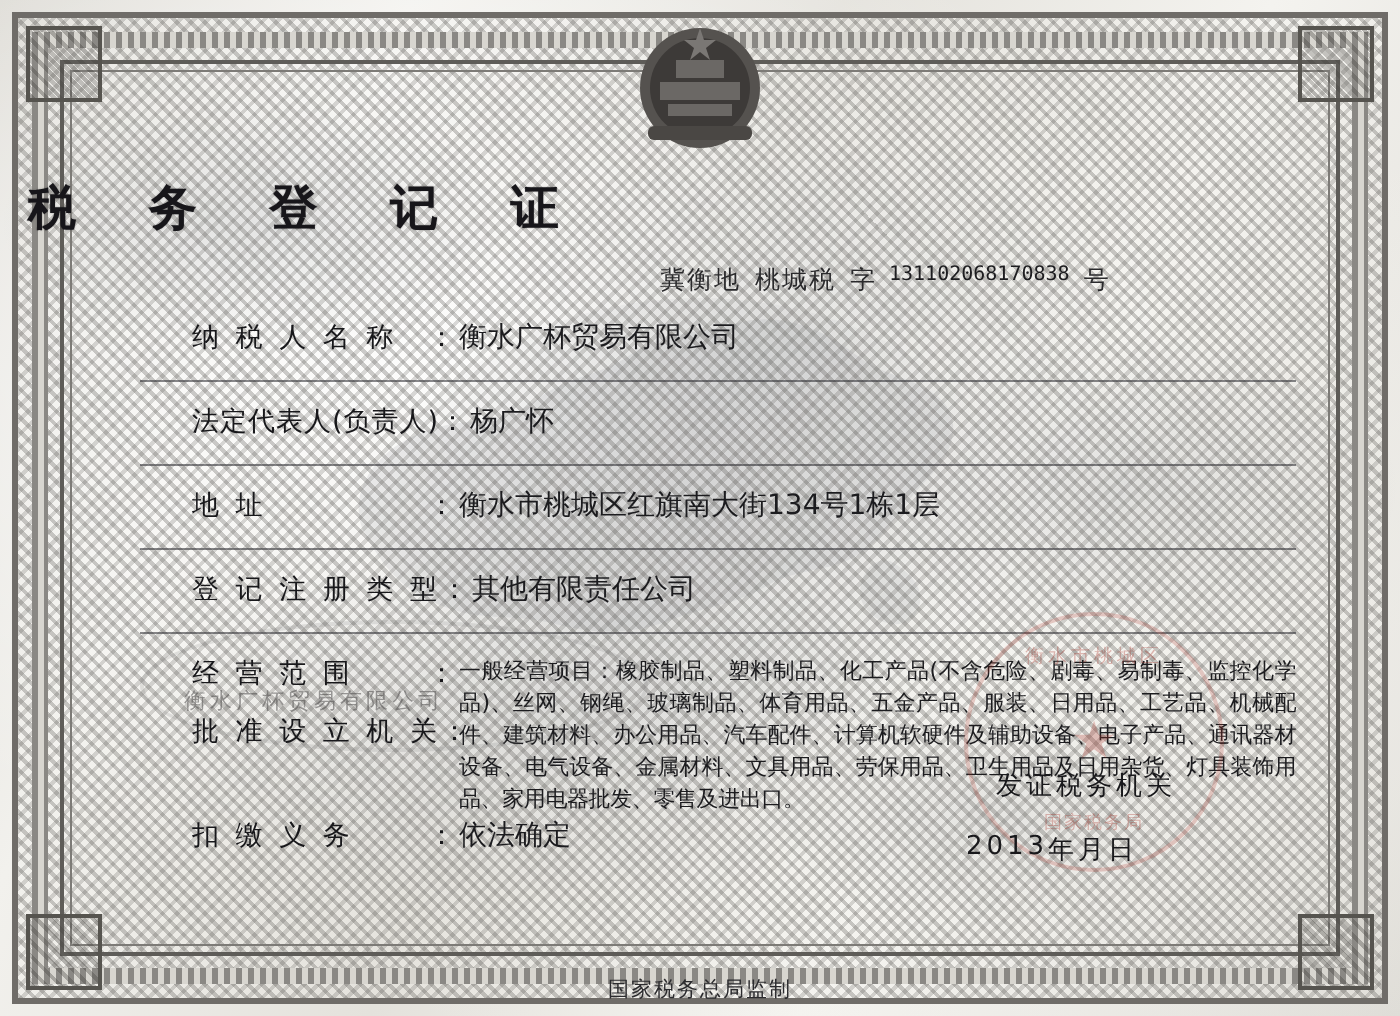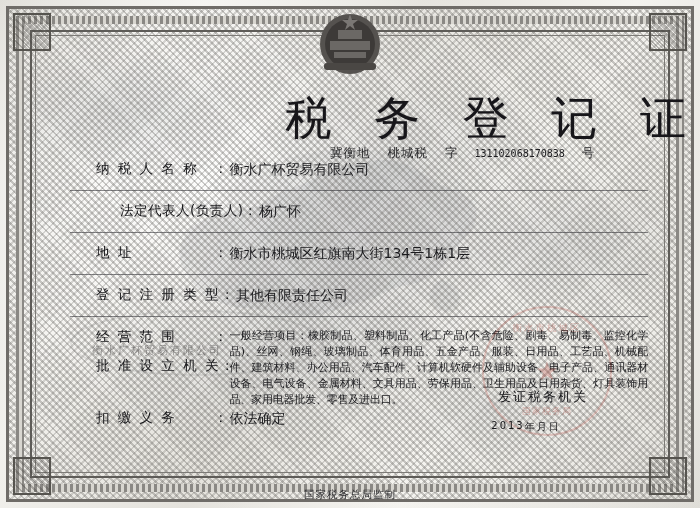--- a/index.html
+++ b/index.html
@@ -116,40 +116,40 @@
     width: 72px;
     height: 74px;
     pointer-events: none;
   }
 
   
   .title {
     position: absolute;
     left: 0; right: 0;
     top: 88px;
-    text-align: right;
+    text-align: left;
     font-family: "DejaVu Serif", "Liberation Serif", serif;
-    font-size: 46px;
-    font-weight: normal;
+    font-size: 24px;
+    font-weight: bold;
     letter-spacing: 14px;
     color: #17161a;
     text-indent: 14px;
     text-shadow: 0 0 1px rgba(0,0,0,0.35);
   }
 
   
   .serial-row {
     position: absolute;
-    top: 145px;
+    top: 132px;
     left: 330px;
     font-size: 12.5px;
     color: #2a2a2c;
     display: flex;
-    align-items: center;
-    gap: 17px;
+    align-items: flex-start;
+    gap: 7px;
     white-space: nowrap;
   }
   .serial-row .seg { font-family: "DejaVu Sans", sans-serif; }
   .serial-row .place { letter-spacing: 1px; }
   .serial-row .num {
     font-family: "DejaVu Sans Mono", monospace;
     font-size: 10px;
     letter-spacing: 0px;
     color: #1d1d20;
   }
@@ -169,21 +169,21 @@
     padding-left: 26px;
   }
   .row .label {
     flex: 0 0 118px;
     font-size: 13.5px;
     color: #18181b;
     letter-spacing: 2px;
     white-space: nowrap;
     font-family: "DejaVu Sans", sans-serif;
   }
-  .row .label.tight { letter-spacing: 0.5px; margin-left: 24px; }
+  .row .label.tight { letter-spacing: 0.5px; }
   .row .colon {
     flex: 0 0 10px;
     font-size: 13.5px;
     color: #18181b;
   }
   .row .value {
     flex: 1 1 auto;
     font-size: 14px;
     color: #1c1c1f;
     line-height: 18px;
@@ -212,21 +212,21 @@
     text-align: center;
     color: #18181b;
   }
   .issue-title {
     font-size: 13px;
     letter-spacing: 2px;
     margin-bottom: 14px;
     margin-left: 40px;
   }
   .issue-date {
-    font-size: 10px;
+    font-size: 13px;
     letter-spacing: 2px;
     display: flex;
     justify-content: center;
     margin-left: 6px;
   }
   .issue-date .y { font-family: "DejaVu Sans", sans-serif; }
 
   
   .seal {
     position: absolute;

